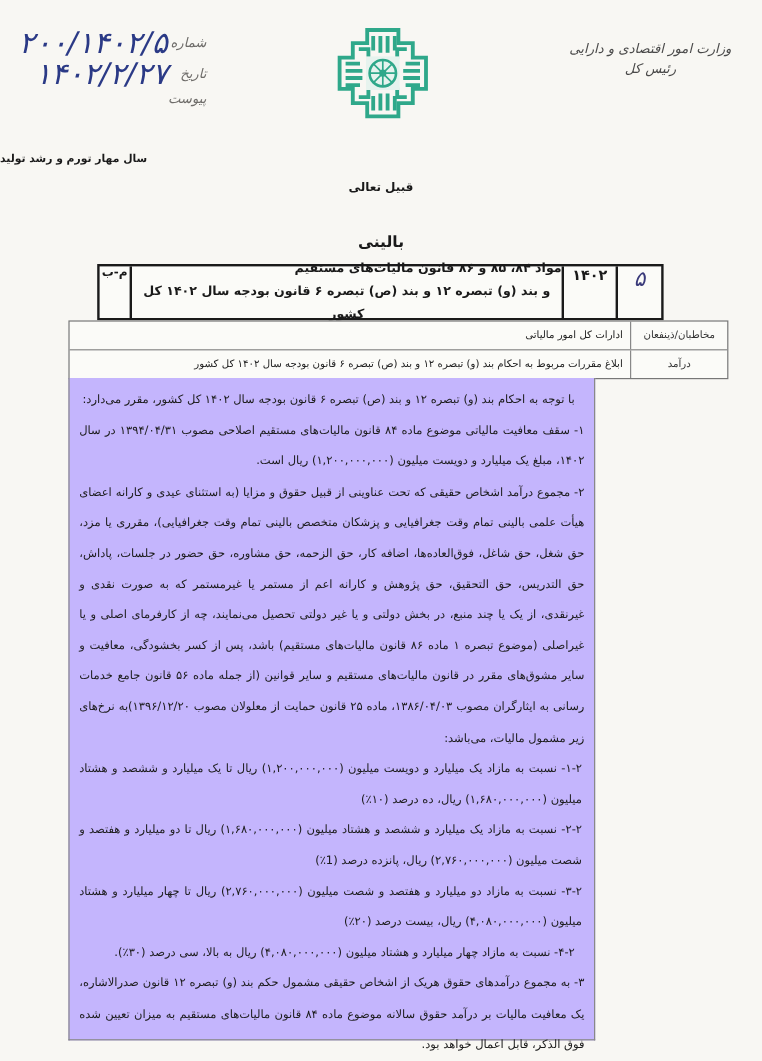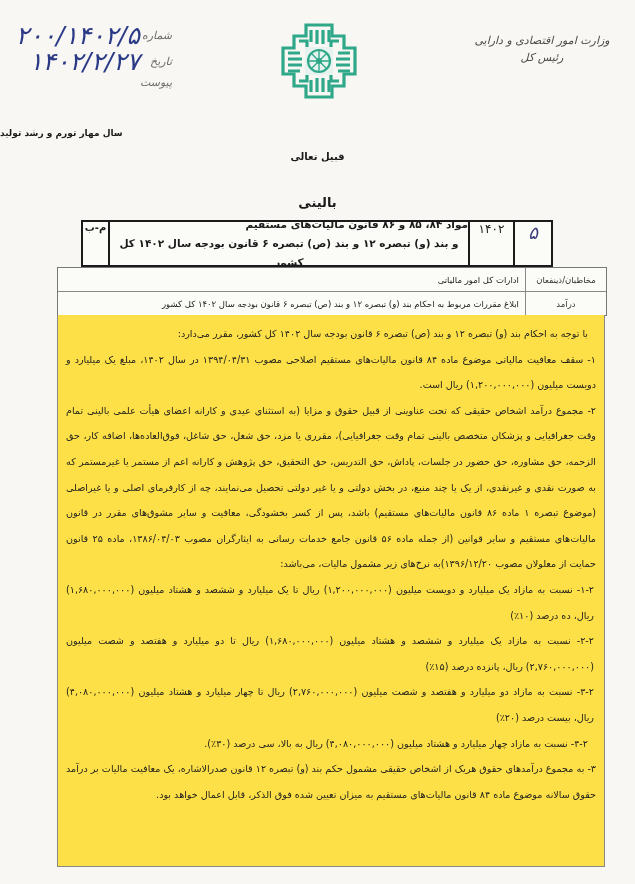--- a/index.html
+++ b/index.html
@@ -27,34 +27,34 @@
   .slogan { position: absolute; left: 0; right: 0; top: 128px; text-align: left; font-size: 9px; font-weight: bold; direction: rtl; }
   .bism { position: absolute; left: 0; right: 0; top: 151px; text-align: center; font-size: 10px; font-weight: bold; direction: rtl; }
   .doc-type { position: absolute; left: 0; right: 0; top: 195px; text-align: center; font-size: 13px; font-weight: bold; direction: rtl; }
 
   
   .title-table { position: absolute; left: 81px; top: 220px; width: 468px; height: 43px;
     border: 2.5px solid #1a1a1a; display: flex; direction: rtl; background: #fbfbf8; }
   .tt-cell { border-left: 2px solid #1a1a1a; display: flex; align-items: flex-start; justify-content: center; }
   .tt-cell:last-child { border-left: none; }
   .tt-num { width: 36px; font-size: 18px; color: #3a3a7a; font-style: italic; }
-  .tt-year { width: 43px; font-size: 12px; font-weight: normal; }
+  .tt-year { width: 43px; font-size: 12px; font-weight: bold; }
   .tt-title { flex: 1; flex-direction: column; font-size: 10.5px; font-weight: bold; line-height: 19px; text-align: center; }
   .tt-code { width: 25px; font-size: 10px; font-weight: bold; }
 
   
   .meta { position: absolute; left: 57px; top: 267px; width: 548px; direction: rtl; border: 1px solid #777; background: #fbfbf8; }
   .meta-row { display: flex; height: 23px; border-bottom: 1px solid #888; }
   .meta-row:last-child { border-bottom: none; }
   .meta-key { width: 80px; border-left: 1px solid #888; font-size: 8.5px; display: flex; align-items: center; justify-content: center; color: #333; }
   .meta-val { flex: 1; font-size: 8.5px; display: flex; align-items: center; padding-right: 6px; color: #222; }
 
   
-  .content { position: absolute; left: 57px; top: 315px; width: 548px; height: 552px; border: 1px solid #888; border-top: none;
-    background: #fde047; direction: rtl; box-sizing: border-box; padding: 6px 8px 0 8px; }
+  .content { position: absolute; left: 57px; top: 315px; width: 439px; height: 552px; border: 1px solid #888; border-top: none;
+    background: #c4b5fd; direction: rtl; box-sizing: border-box; padding: 6px 8px 0 8px; }
   .p { font-size: 9.6px; line-height: 25.6px; text-align: justify; text-align-last: right; margin: 0; color: #1c1c1c; }
   .indent { padding-right: 8px; }
   .sub { padding-right: 2px; }
 </style>
 </head>
 <body>
 
 <div class="page">
 
   <div class="hdr-left">
@@ -118,19 +118,19 @@
       <div class="meta-key">درآمد</div>
       <div class="meta-val">ابلاغ مقررات مربوط به احکام بند (و) تبصره ۱۲ و بند (ص) تبصره ۶ قانون بودجه سال ۱۴۰۲ کل کشور</div>
     </div>
   </div>
 
   <div class="content">
     <p class="p indent">با توجه به احکام بند (و) تبصره ۱۲ و بند (ص) تبصره ۶ قانون بودجه سال ۱۴۰۲ کل کشور، مقرر می‌دارد:</p>
     <p class="p">۱- سقف معافیت مالیاتی موضوع ماده ۸۴ قانون مالیات‌های مستقیم اصلاحی مصوب ۱۳۹۴/۰۴/۳۱ در سال ۱۴۰۲، مبلغ یک میلیارد و دویست میلیون (۱,۲۰۰,۰۰۰,۰۰۰) ریال است.</p>
     <p class="p">۲- مجموع درآمد اشخاص حقیقی که تحت عناوینی از قبیل حقوق و مزایا (به استثنای عیدی و کارانه اعضای هیأت علمی بالینی تمام وقت جغرافیایی و پزشکان متخصص بالینی تمام وقت جغرافیایی)، مقرری یا مزد، حق شغل، حق شاغل، فوق‌العاده‌ها، اضافه کار، حق الزحمه، حق مشاوره، حق حضور در جلسات، پاداش، حق التدریس، حق التحقیق، حق پژوهش و کارانه اعم از مستمر یا غیرمستمر که به صورت نقدی و غیرنقدی، از یک یا چند منبع، در بخش دولتی و یا غیر دولتی تحصیل می‌نمایند، چه از کارفرمای اصلی و یا غیراصلی (موضوع تبصره ۱ ماده ۸۶ قانون مالیات‌های مستقیم) باشد، پس از کسر بخشودگی، معافیت و سایر مشوق‌های مقرر در قانون مالیات‌های مستقیم و سایر قوانین (از جمله ماده ۵۶ قانون جامع خدمات رسانی به ایثارگران مصوب ۱۳۸۶/۰۴/۰۳، ماده ۲۵ قانون حمایت از معلولان مصوب ۱۳۹۶/۱۲/۲۰)به نرخ‌های زیر مشمول مالیات، می‌باشد:</p>
     <p class="p sub">۱-۲- نسبت به مازاد یک میلیارد و دویست میلیون (۱,۲۰۰,۰۰۰,۰۰۰) ریال تا یک میلیارد و ششصد و هشتاد میلیون (۱,۶۸۰,۰۰۰,۰۰۰) ریال، ده درصد (۱۰٪)</p>
-    <p class="p sub">۲-۲- نسبت به مازاد یک میلیارد و ششصد و هشتاد میلیون (۱,۶۸۰,۰۰۰,۰۰۰) ریال تا دو میلیارد و هفتصد و شصت میلیون (۲,۷۶۰,۰۰۰,۰۰۰) ریال، پانزده درصد (۱۵٪)</p>
+    <p class="p sub">۲-۲- نسبت به مازاد یک میلیارد و ششصد و هشتاد میلیون (۱,۶۸۰,۰۰۰,۰۰۰) ریال تا دو میلیارد و هفتصد و شصت میلیون (۲,۷۶۰,۰۰۰,۰۰۰) ریال، پانزده درصد (1٪)</p>
     <p class="p sub">۳-۲- نسبت به مازاد دو میلیارد و هفتصد و شصت میلیون (۲,۷۶۰,۰۰۰,۰۰۰) ریال تا چهار میلیارد و هشتاد میلیون (۴,۰۸۰,۰۰۰,۰۰۰) ریال، بیست درصد (۲۰٪)</p>
     <p class="p indent">۴-۲- نسبت به مازاد چهار میلیارد و هشتاد میلیون (۴,۰۸۰,۰۰۰,۰۰۰) ریال به بالا، سی درصد (۳۰٪).</p>
     <p class="p">۳- به مجموع درآمدهای حقوق هریک از اشخاص حقیقی مشمول حکم بند (و) تبصره ۱۲ قانون صدرالاشاره، یک معافیت مالیات بر درآمد حقوق سالانه موضوع ماده ۸۴ قانون مالیات‌های مستقیم به میزان تعیین شده فوق الذکر، قابل اعمال خواهد بود.</p>
   </div>
 
 </div>
 
 </body></html>

